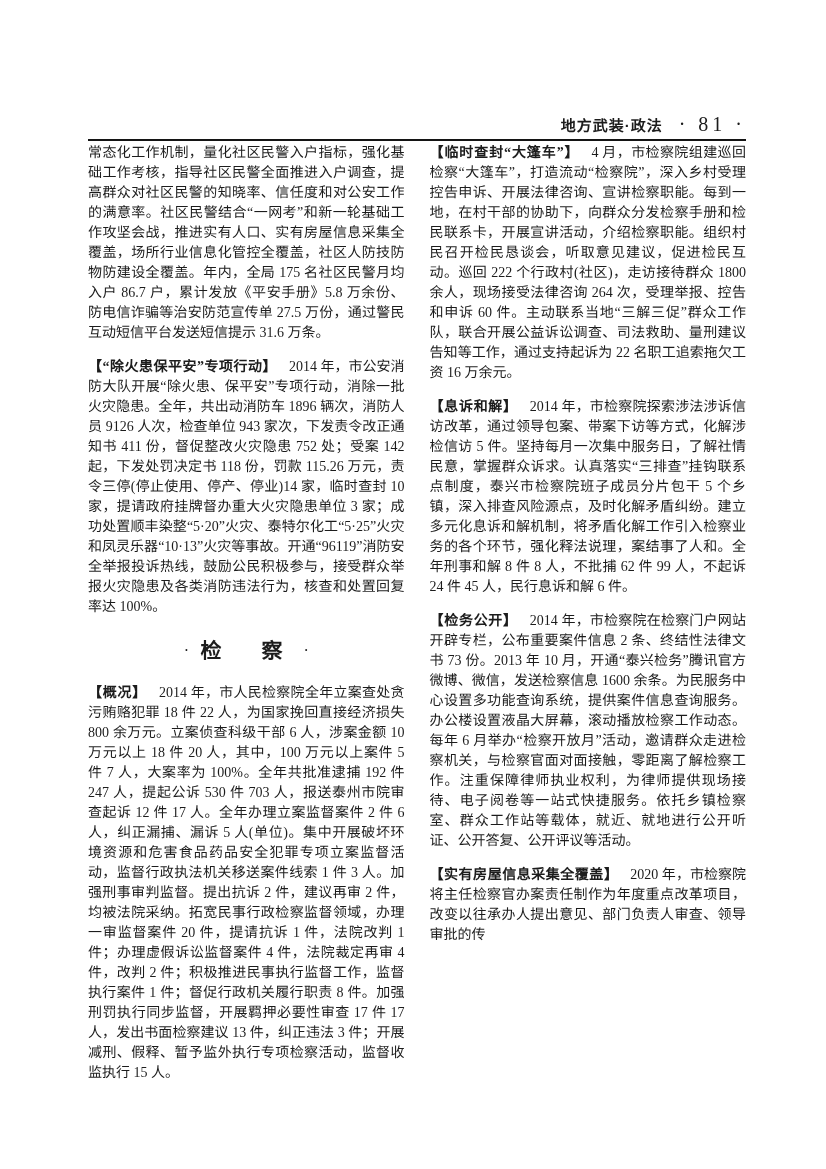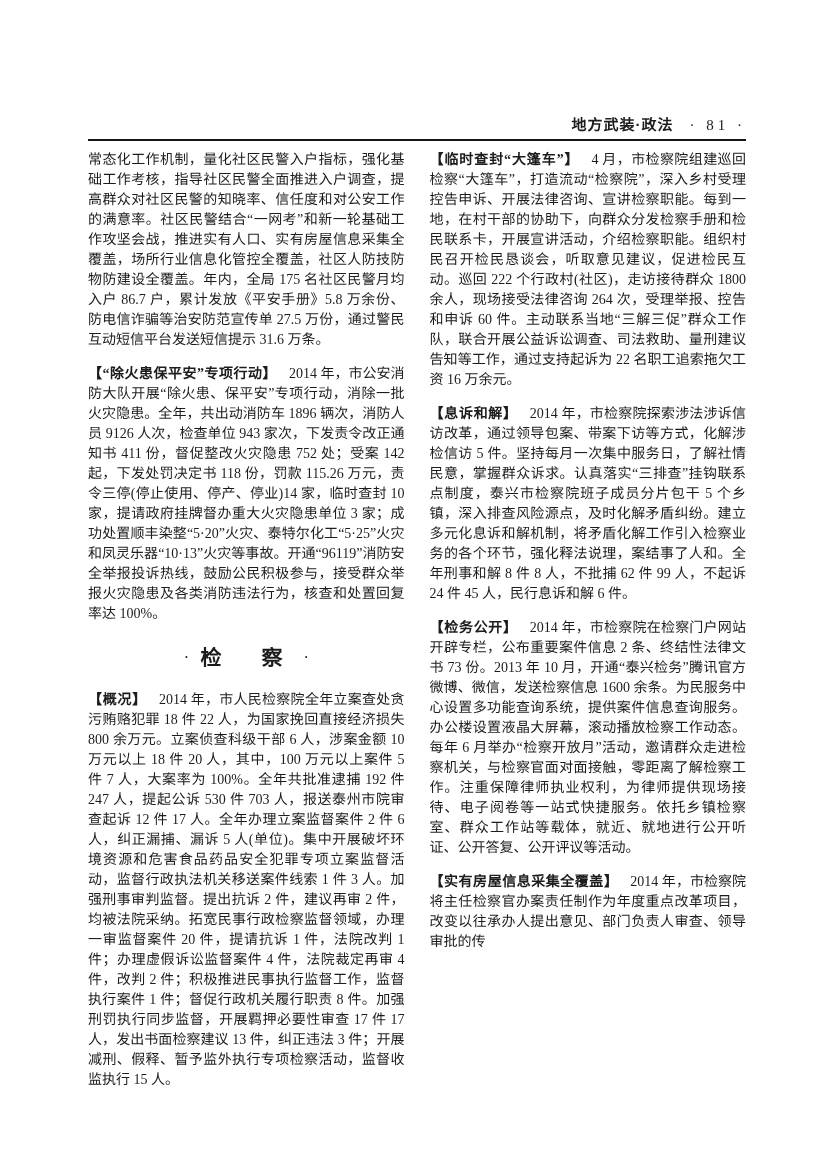--- a/index.html
+++ b/index.html
@@ -28,32 +28,32 @@
     gap: 16px;
     height: 20px;
   }
   .running-head .col-title {
     font-family: "Liberation Sans", "DejaVu Sans", sans-serif;
     font-weight: 700;
     font-size: 15px;
     letter-spacing: 1px;
   }
   .running-head .page-no {
-    font-size: 15px;
+    font-size: 20px;
     letter-spacing: 4px;
     white-space: pre;
   }
   .rule {
     margin-top: 6px;
     border-top: 2.5px solid #141414;
   }
   .columns {
     display: flex;
     gap: 25px;
-    margin-top: 9px;
+    margin-top: 2px;
   }
   .col {
     width: 320px;
     font-size: 14px;
     line-height: 20px;
     text-align: justify;
   }
   .block { margin-bottom: 14px; }
   .block:last-child { margin-bottom: 0; }
   .entry-head {
@@ -119,19 +119,19 @@
 
         <p class="block">
           <span class="entry-head">【息诉和解】</span><span>2014 年，市检察院探索涉法涉诉信访改革，通过领导包案、带案下访等方式，化解涉检信访 5 件。坚持每月一次集中服务日，了解社情民意，掌握群众诉求。认真落实“三排查”挂钩联系点制度，泰兴市检察院班子成员分片包干 5 个乡镇，深入排查风险源点，及时化解矛盾纠纷。建立多元化息诉和解机制，将矛盾化解工作引入检察业务的各个环节，强化释法说理，案结事了人和。全年刑事和解 8 件 8 人，不批捕 62 件 99 人，不起诉 24 件 45 人，民行息诉和解 6 件。</span>
         </p>
 
         <p class="block">
           <span class="entry-head">【检务公开】</span><span>2014 年，市检察院在检察门户网站开辟专栏，公布重要案件信息 2 条、终结性法律文书 73 份。2013 年 10 月，开通“泰兴检务”腾讯官方微博、微信，发送检察信息 1600 余条。为民服务中心设置多功能查询系统，提供案件信息查询服务。办公楼设置液晶大屏幕，滚动播放检察工作动态。每年 6 月举办“检察开放月”活动，邀请群众走进检察机关，与检察官面对面接触，零距离了解检察工作。注重保障律师执业权利，为律师提供现场接待、电子阅卷等一站式快捷服务。依托乡镇检察室、群众工作站等载体，就近、就地进行公开听证、公开答复、公开评议等活动。</span>
         </p>
 
         <p class="block">
-          <span class="entry-head">【实有房屋信息采集全覆盖】</span><span>2014 年，市检察院将主任检察官办案责任制作为年度重点改革项目，改变以往承办人提出意见、部门负责人审查、领导审批的传</span>
+          <span class="entry-head">【实有房屋信息采集全覆盖】</span><span>2020 年，市检察院将主任检察官办案责任制作为年度重点改革项目，改变以往承办人提出意见、部门负责人审查、领导审批的传</span>
         </p>
       </div>
 
     </div>
   </div>
 </div>
 
 </body></html>

